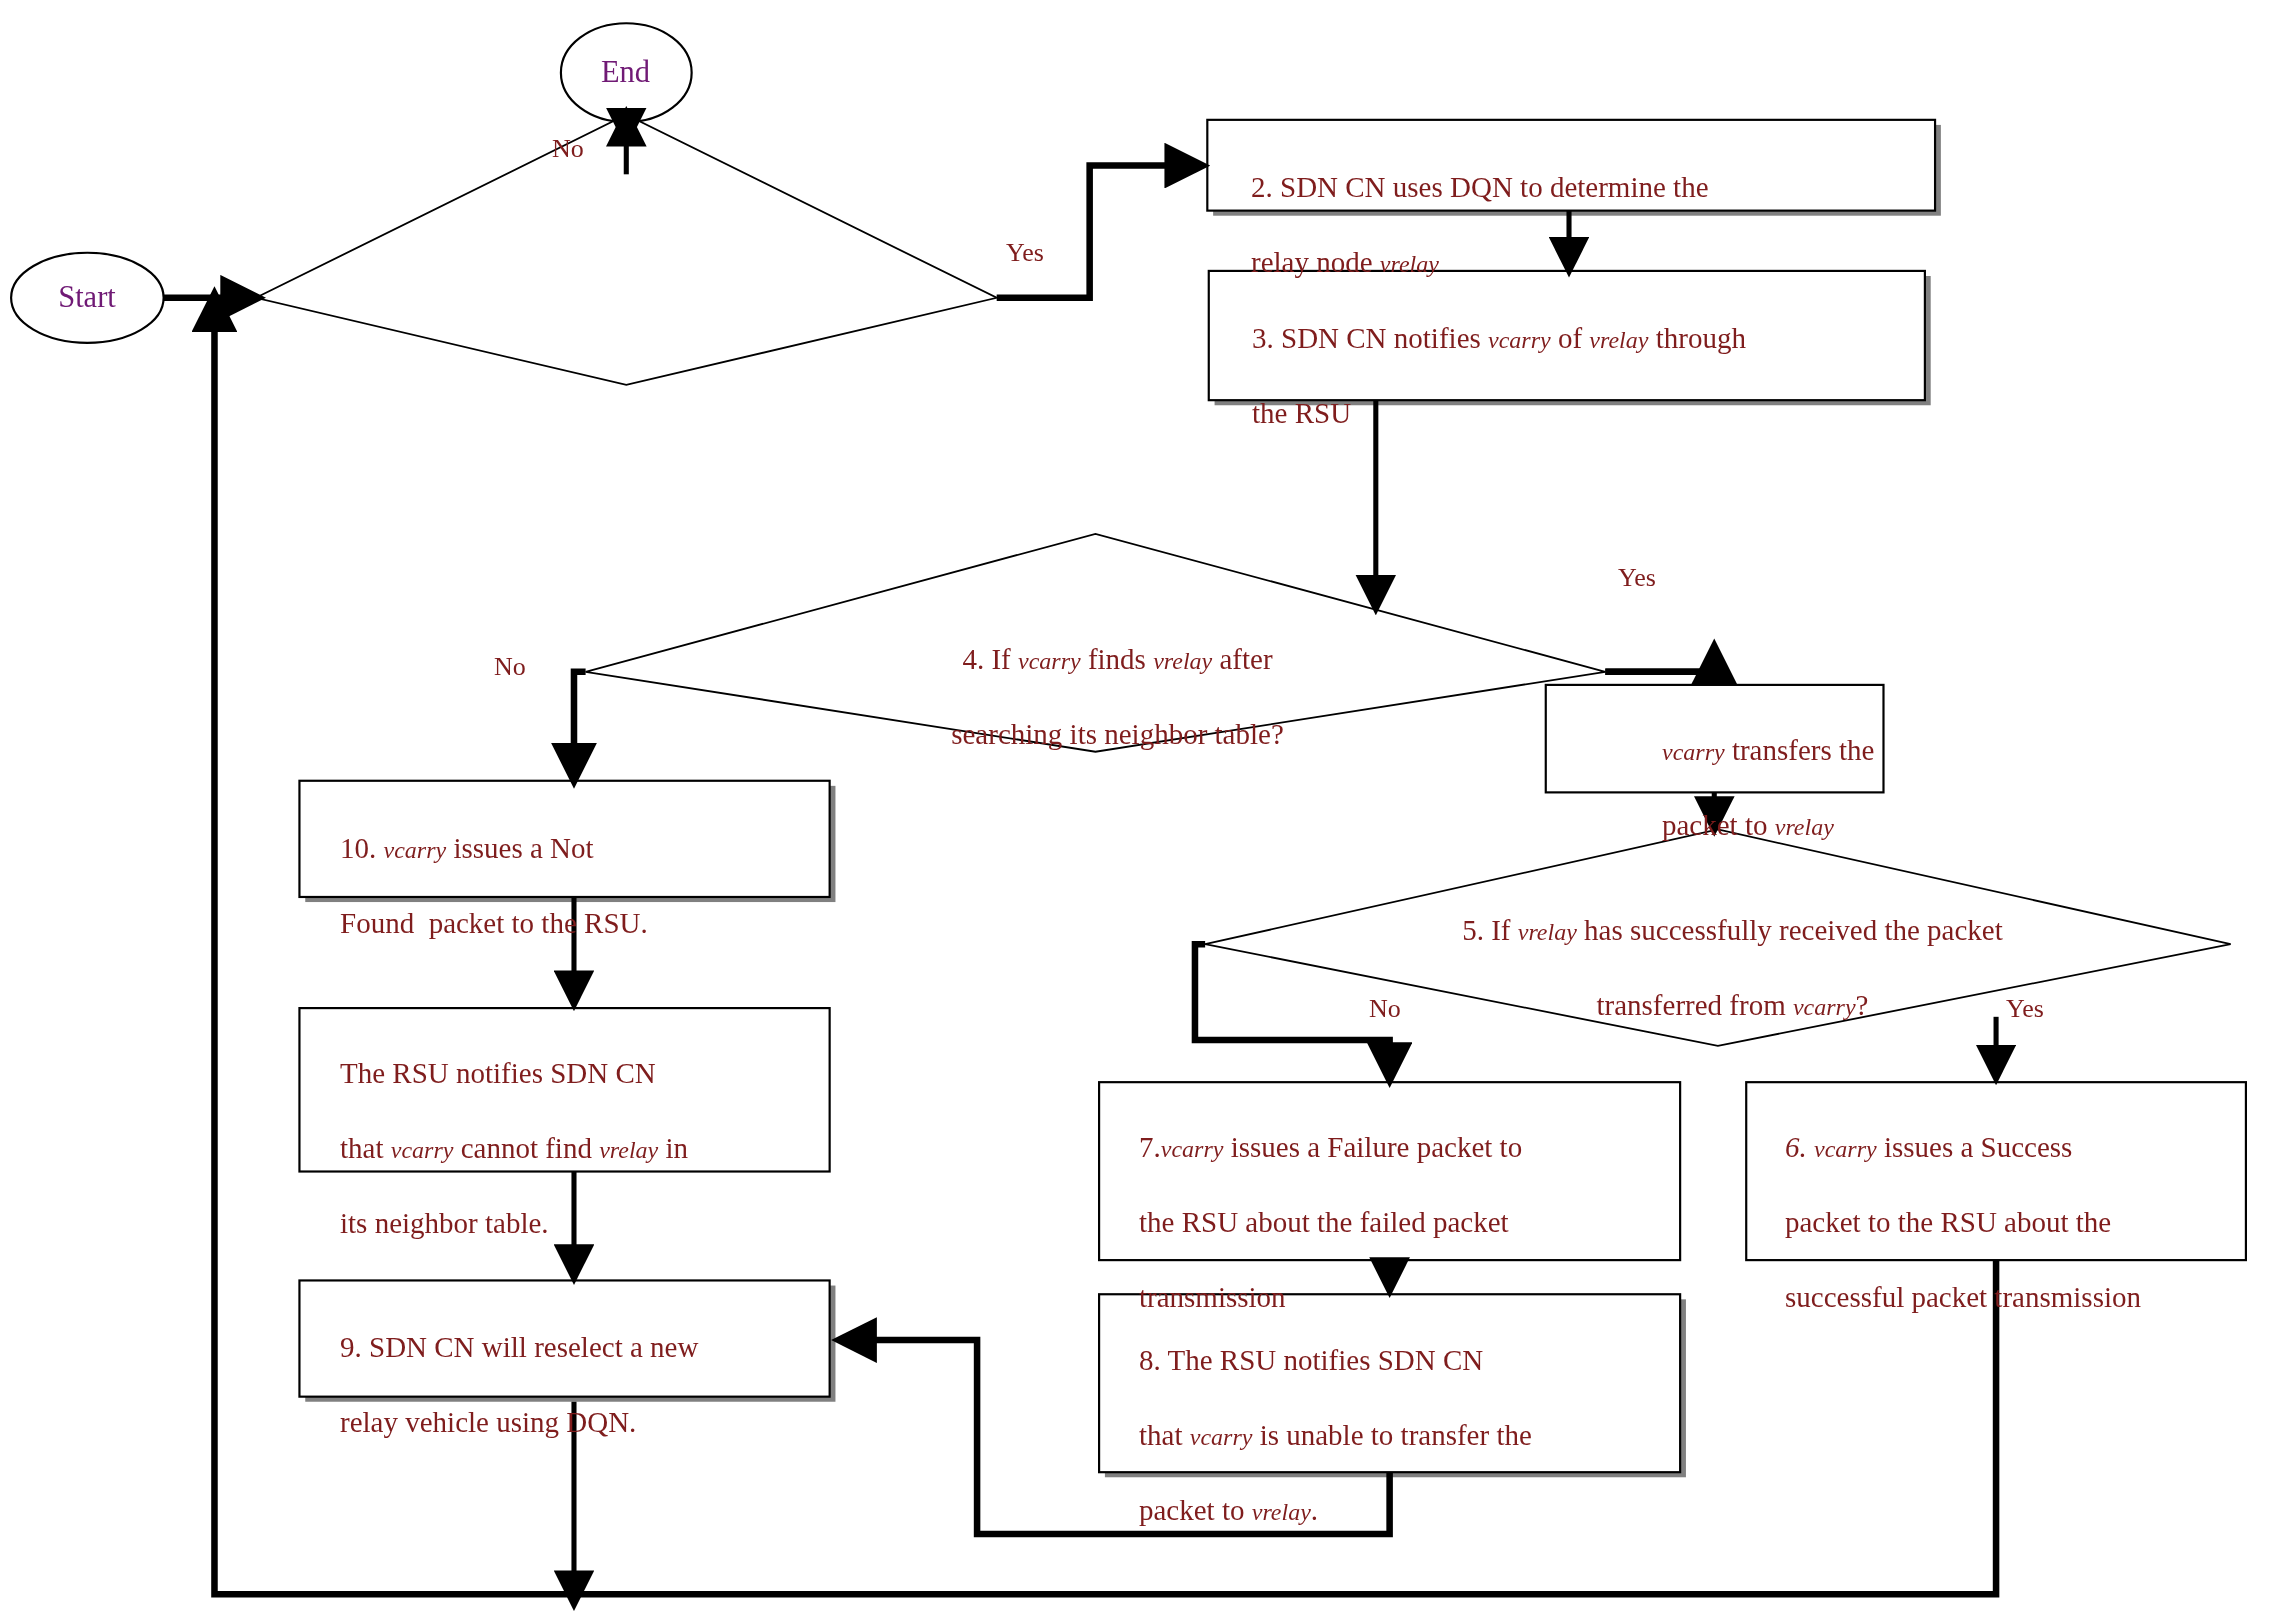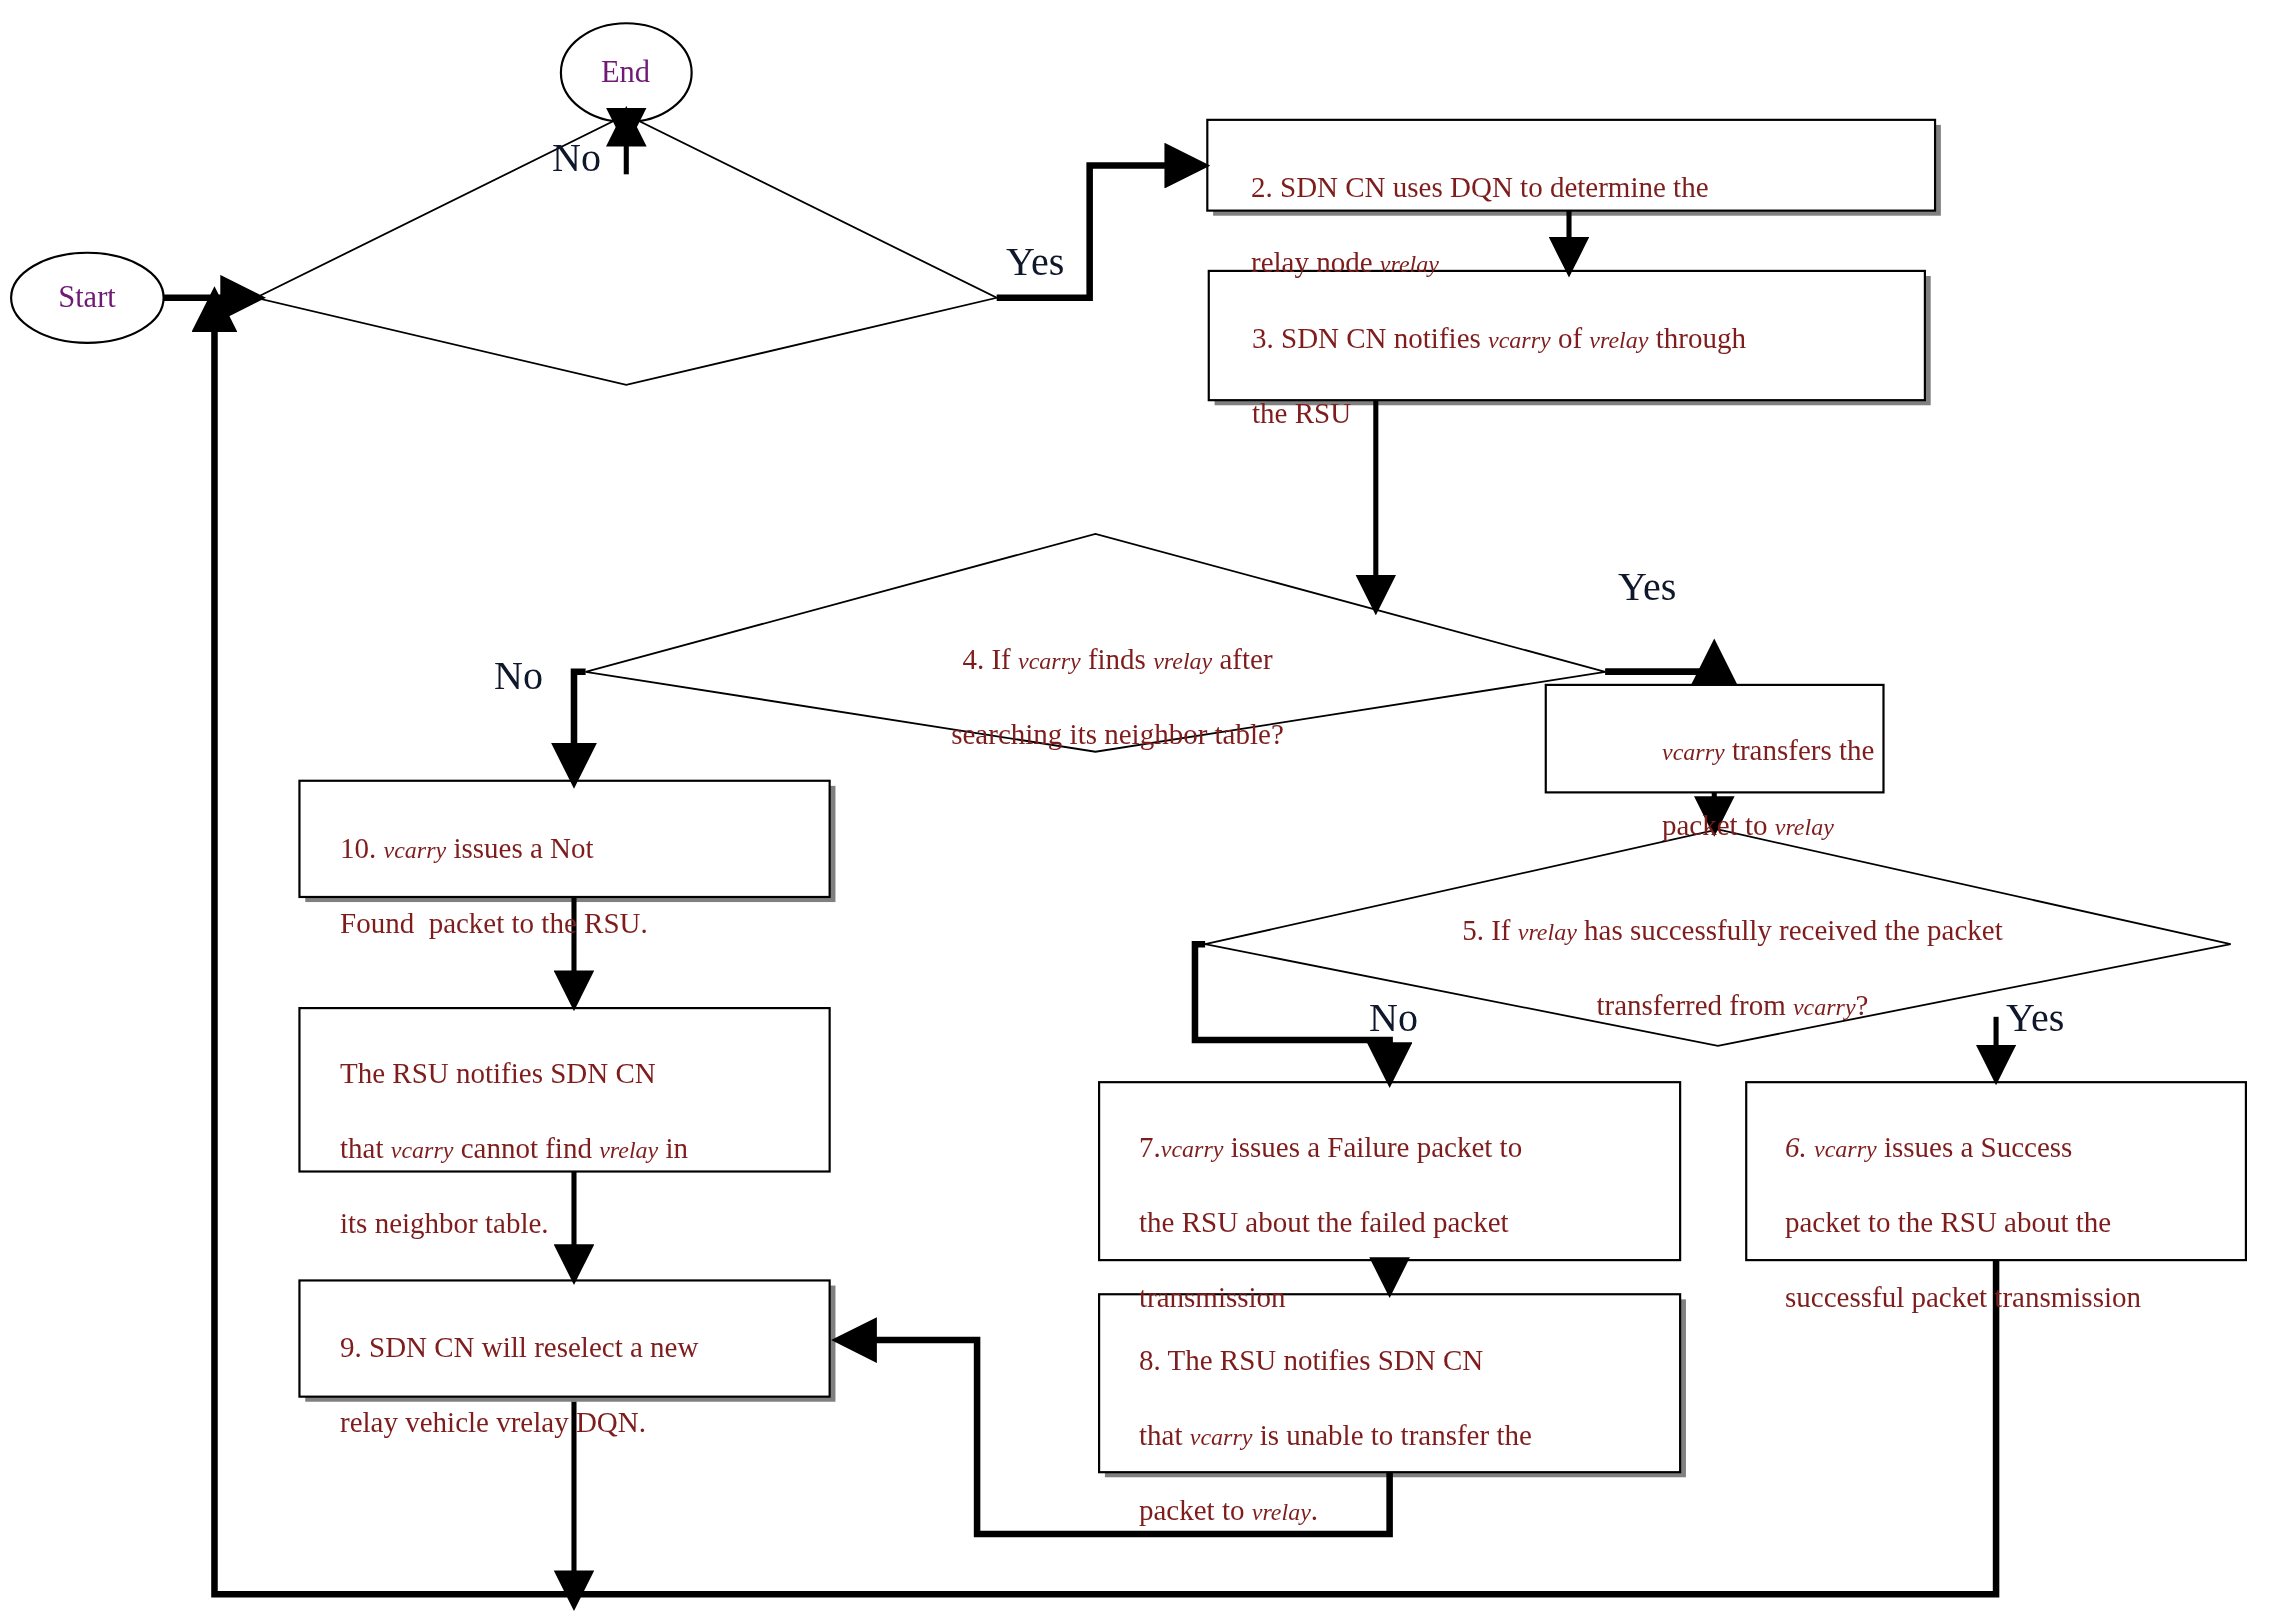--- a/index.html
+++ b/index.html
@@ -62,23 +62,23 @@
   }
   .nodetext.center {
     text-align: center;
   }
   .nodetext .vsub {
     font-style: italic;
     font-size: 24px;
   }
   .edgelabel {
     position: absolute;
-    color: #0f172a;
-    font-family: "Liberation Serif", "DejaVu Serif", serif;
-    font-size: 40px;
+    color: #7f1d1d;
+    font-family: "Liberation Serif", "DejaVu Serif", serif;
+    font-size: 26px;
     white-space: nowrap;
     pointer-events: none;
   }
   .terminal-label {
     position: absolute;
     color: #701a75;
     font-family: "Liberation Serif", "DejaVu Serif", serif;
     font-size: 30.5px;
     text-align: center;
     white-space: nowrap;
@@ -209,21 +209,21 @@
   </div>
 
   <div class="nodetext" style="left:311px; top:1017px; width:520px;">
     <span>The RSU notifies SDN CN</span><br>
     <span>that </span><span class="vsub">vcarry</span><span> cannot find </span><span class="vsub">vrelay</span><span> in</span><br>
     <span>its neighbor table.</span>
   </div>
 
   <div class="nodetext" style="left:311px; top:1291px; width:520px;">
     <span>9. SDN CN will reselect a new</span><br>
-    <span>relay vehicle vrelay DQN.</span>
+    <span>relay vehicle using DQN.</span>
   </div>
 
   <div class="nodetext" style="left:1110px; top:1091px; width:574px;">
     <span>7.</span><span class="vsub">vcarry</span><span> issues a Failure packet to</span><br>
     <span>the RSU about the failed packet</span><br>
     <span>transmission</span>
   </div>
 
   <div class="nodetext" style="left:1110px; top:1304px; width:574px;">
     <span>8. The RSU notifies SDN CN</span><br>

